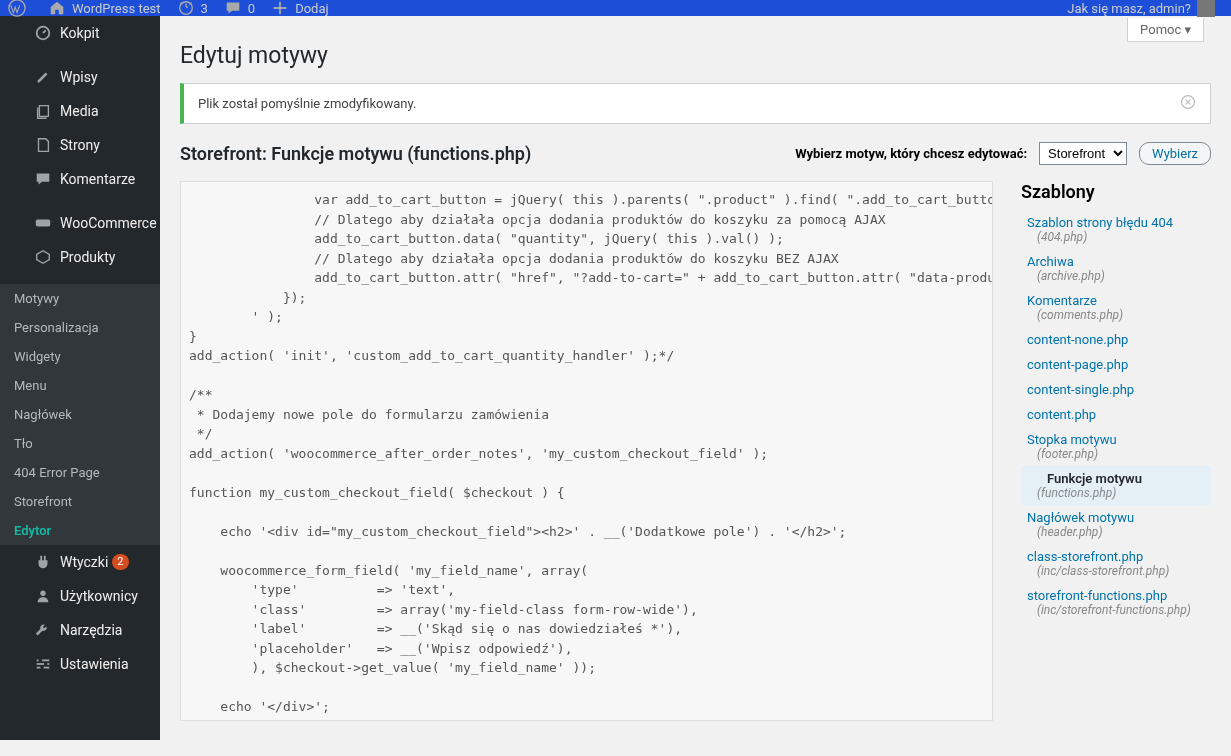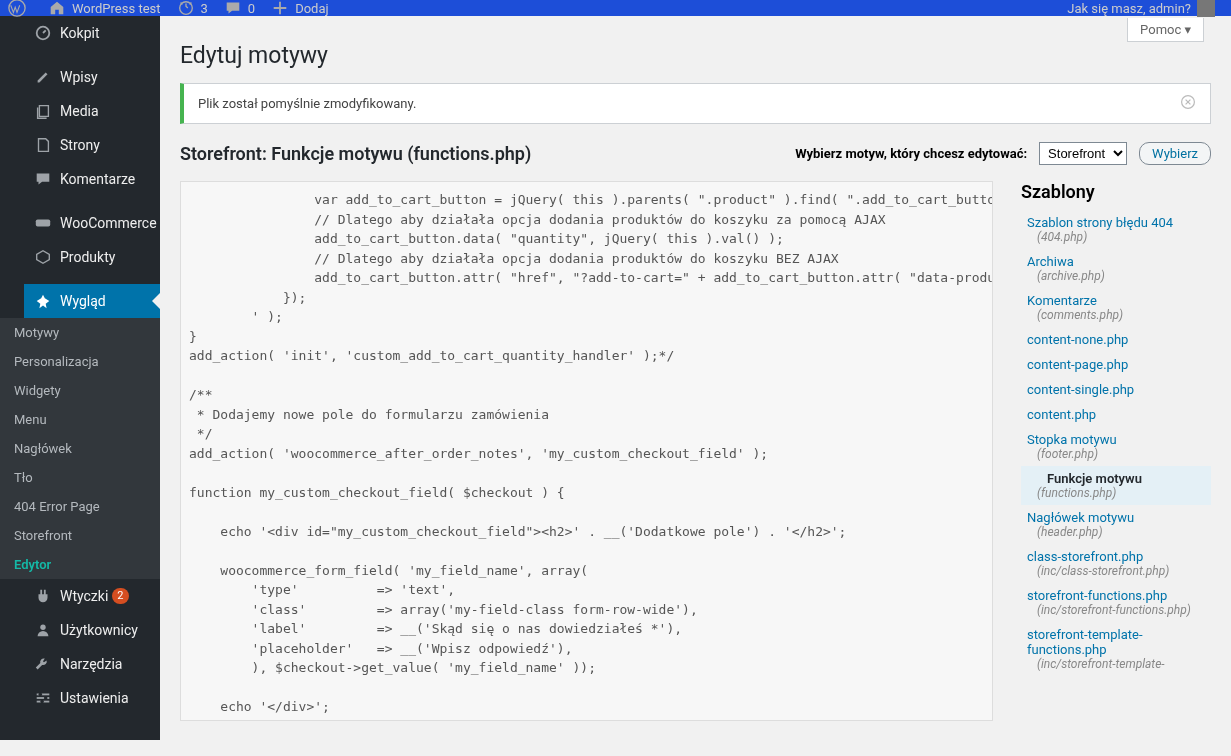--- a/index.html
+++ b/index.html
@@ -126,26 +126,20 @@
         </svg>
         <span>WooCommerce</span>
       </div>
     <div class="menu-item">
         <svg viewBox="0 0 20 20">
           <path d="M3 7l7-4 7 4v6l-7 4-7-4z" fill="none" stroke="#9ea3a8" stroke-width="1.5"></path>
         </svg>
         <span>Produkty</span>
       </div>
     <div style="height:10px"></div>
-    <div class="menu-item active">
-        <svg viewBox="0 0 20 20">
-          <path d="M10 3l2 4 5 3-4 3 1 5-4-3-4 3 1-5-4-3 5-3z" fill="#fff"></path>
-        </svg>
-        <span>Wygląd</span>
-      </div>
     <div class="submenu">
       <div class="sub">Motywy</div>
       <div class="sub">Personalizacja</div>
       <div class="sub">Widgety</div>
       <div class="sub">Menu</div>
       <div class="sub">Nagłówek</div>
       <div class="sub">Tło</div>
       <div class="sub">404 Error Page</div>
       <div class="sub">Storefront</div>
       <div class="sub active">Edytor</div>
@@ -243,19 +237,18 @@
               <div class="file-item"><a href="#">Komentarze</a><span class="fn">(comments.php)</span></div>
               <div class="file-item"><a href="#">content-none.php</a></div>
               <div class="file-item"><a href="#">content-page.php</a></div>
               <div class="file-item"><a href="#">content-single.php</a></div>
               <div class="file-item"><a href="#">content.php</a></div>
               <div class="file-item"><a href="#">Stopka motywu</a><span class="fn">(footer.php)</span></div>
               <div class="file-item active"><a href="#">Funkcje motywu</a><span class="fn">(functions.php)</span></div>
               <div class="file-item"><a href="#">Nagłówek motywu</a><span class="fn">(header.php)</span></div>
               <div class="file-item"><a href="#">class-storefront.php</a><span class="fn">(inc/class-storefront.php)</span></div>
               <div class="file-item"><a href="#">storefront-functions.php</a><span class="fn">(inc/storefront-functions.php)</span></div>
-              <div class="file-item"><a href="#">storefront-template-functions.php</a><span class="fn">(inc/storefront-template-</span></div>
             </div>
         </div>
       </div>
     </div>
   </div>
 </div>
 
 </body></html>

